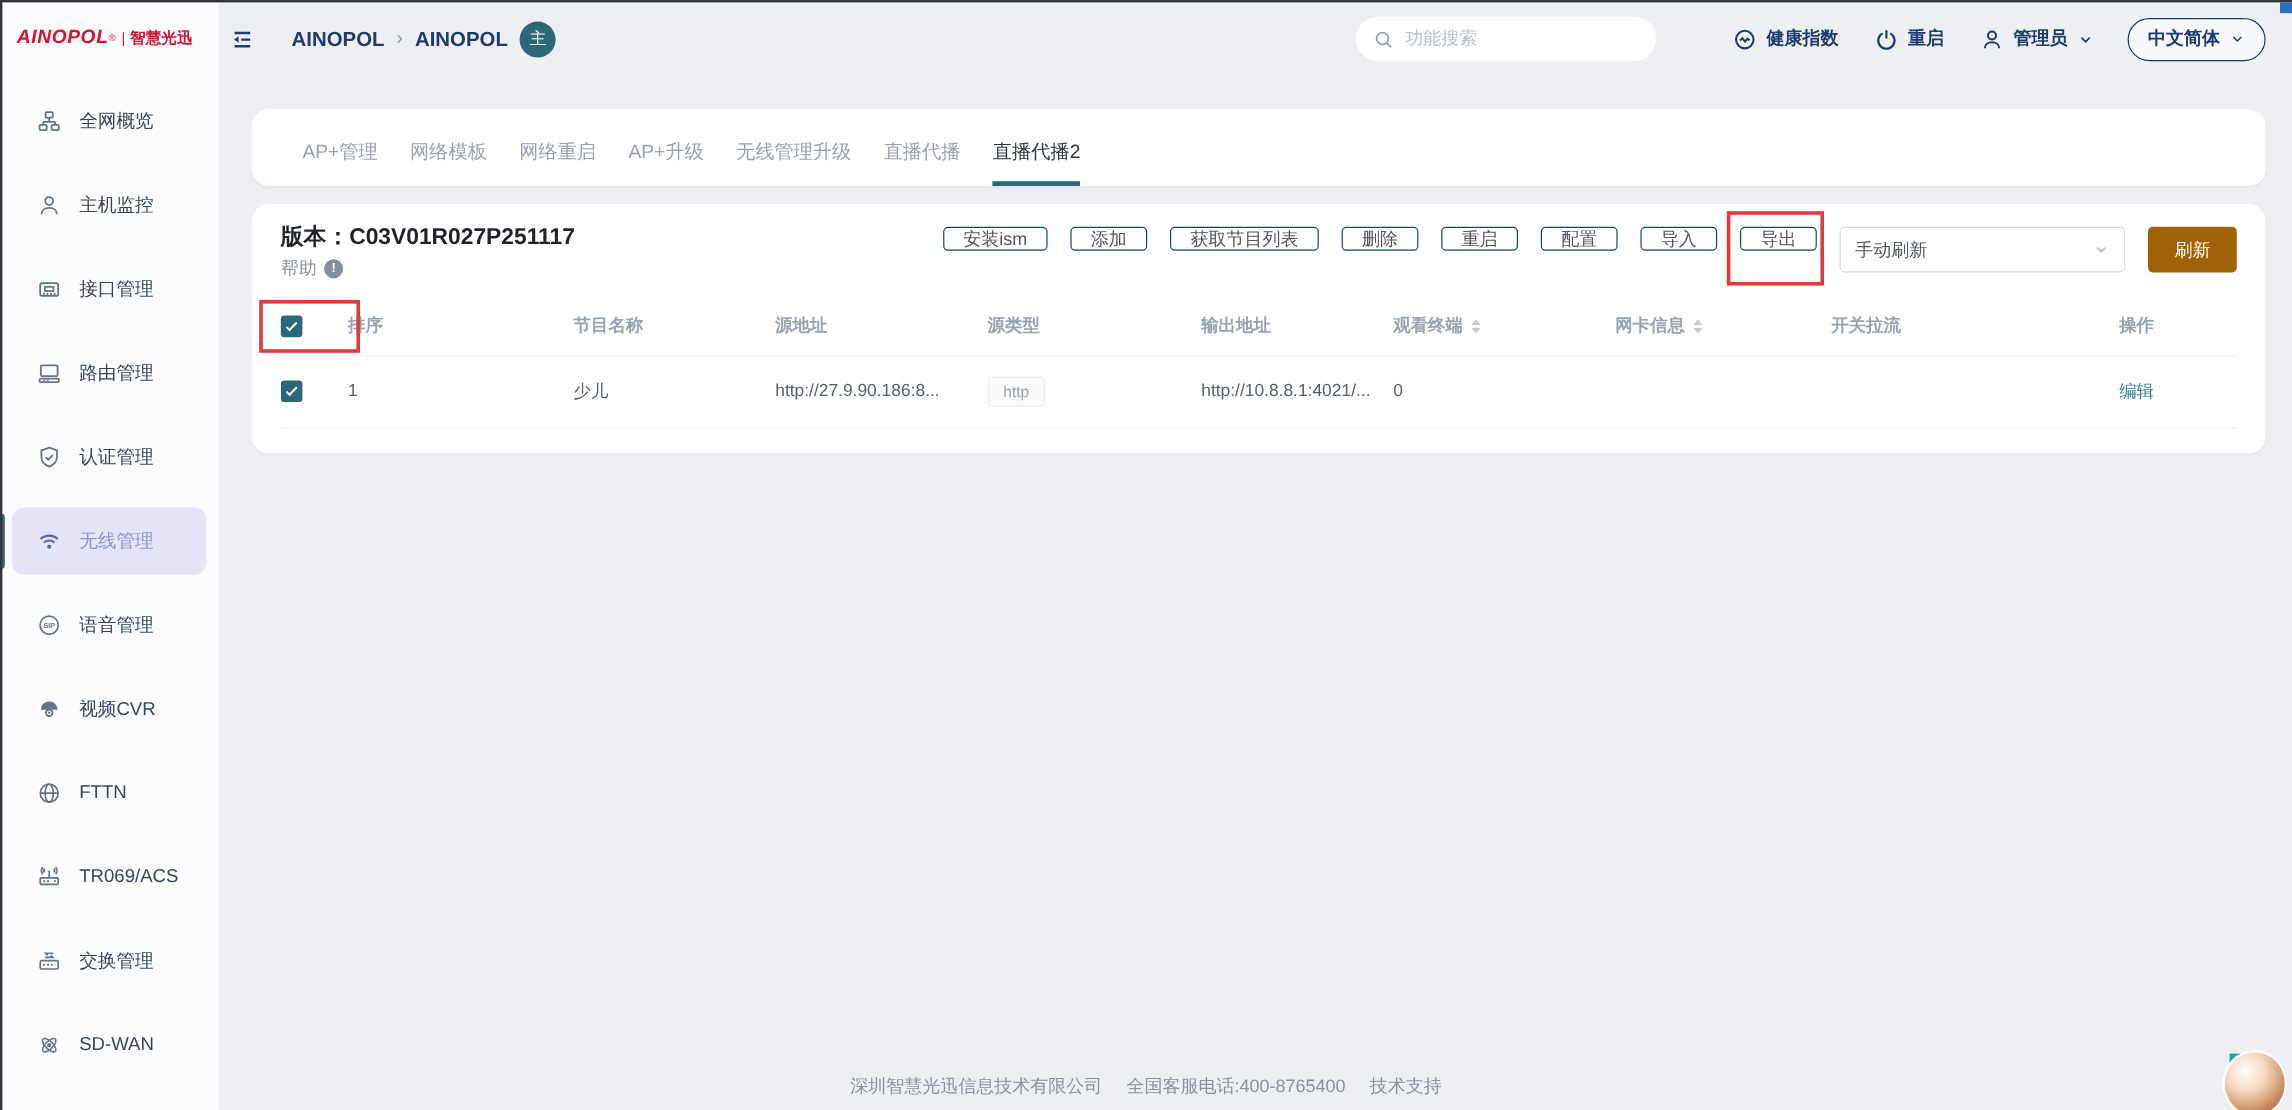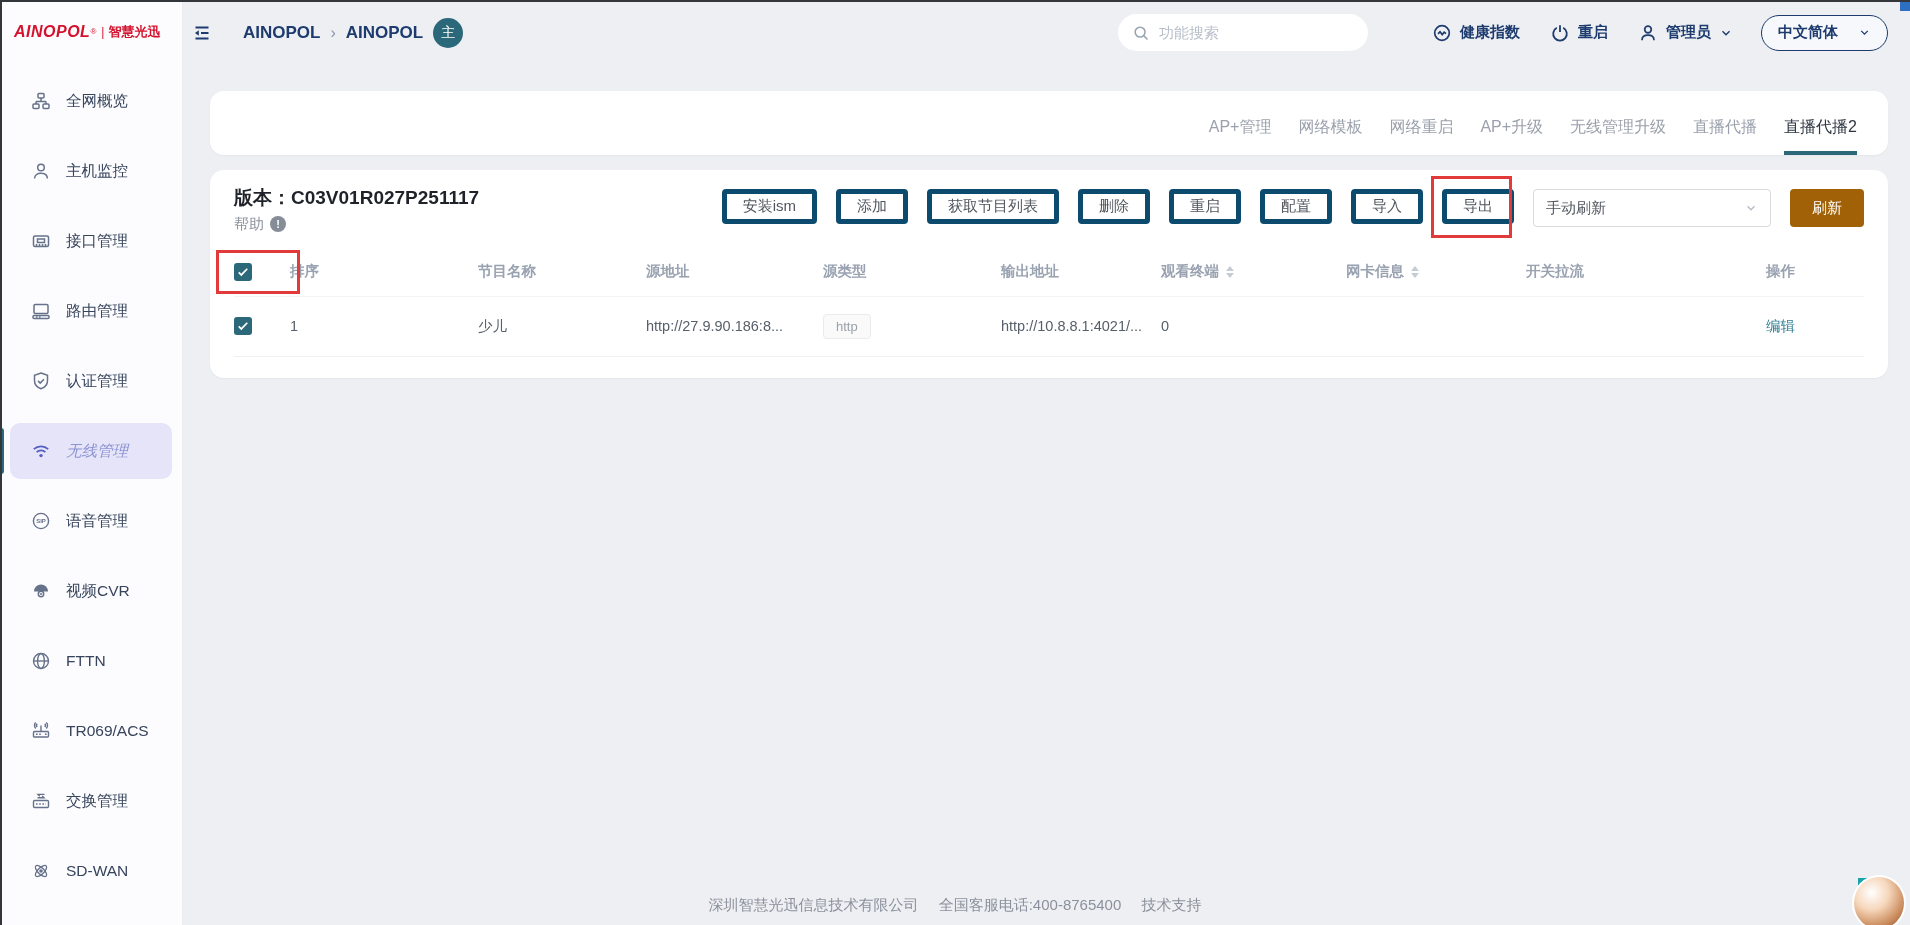--- a/index.html
+++ b/index.html
@@ -26,21 +26,21 @@
   .logo-reg { color:#d4122e; font-size:8px; vertical-align:super; }
   .logo-div { color:#d4122e; font-size:12px; margin:0 4px 0 5px; }
   .logo-sub { color:#d4122e; font-size:13px; font-weight:bold; }
   .side-list { padding-top:10px; }
   .side-item {
     position:relative; height:56px; margin:0 10px 14px 10px; border-radius:10px;
     display:flex; align-items:center; gap:15px; padding-left:21px;
     font-size:15.5px; color:#37445c; cursor:pointer;
   }
   .side-item .icn { color:#66718a; }
-  .side-item.active { background:#e5e4f8; color:#8d94d3;font-style:italic; }
+  .side-item.active { background:#e5e4f8; color:#8d94d3; }
   .side-item.active .icn { color:#565fc4; }
   .side-item.active::before {
     content:""; position:absolute; left:-10px; top:5px; width:4px; height:46px;
     background:#2b6879; border-radius:0 3px 3px 0;
   }
 
   
   .header {
     position:absolute; left:183px; right:0; top:2px; height:61px;
     display:flex; align-items:center; padding:0 22px 0 8px; z-index:5;
@@ -60,51 +60,51 @@
   }
   .search-pill input {
     border:none; outline:none; background:transparent; font-size:15px; width:100%;
     color:#333; font-family:inherit;
   }
   .search-pill input::placeholder { color:#b9bfca; }
   .hdr-action { display:flex; align-items:center; gap:8px; color:#1d3b6e;
     font-size:15px; font-weight:bold; margin-left:30px; cursor:pointer; white-space:nowrap; }
   .lang-pill {
     margin-left:28px; height:36px; padding:0 16px; border:1.5px solid #1d3b6e; border-radius:18px;
-    display:flex; align-items:center; gap:20px; color:#1d3b6e; font-size:15px; font-weight:bold;
+    display:flex; align-items:center; gap:8px; color:#1d3b6e; font-size:15px; font-weight:bold;
     background:#f6f8fb; cursor:pointer; white-space:nowrap;
   }
 
   
   .main { position:absolute; left:183px; top:63px; right:0; bottom:0; }
   .tabs-card {
     position:absolute; left:27px; right:22px; top:28px; height:64px;
     background:#fff; border-radius:14px; box-shadow:0 1px 2px rgba(20,30,60,.04);
-    display:flex; align-items:flex-end; padding:0 4px 0 42px; overflow:hidden;justify-content:flex-end;
+    display:flex; align-items:flex-end; padding:0 20px 0 42px; overflow:hidden;
   }
   .tab { margin-right:27px; padding-bottom:13px; font-size:16px; color:#9ba1ac;
     cursor:pointer; border-bottom:4px solid transparent; white-space:nowrap; }
   .tab.active { color:#2e3642; border-bottom-color:#2b6879; font-weight:500; }
 
   .content-card {
     position:absolute; left:27px; right:22px; top:107px; height:208px;
     background:#fff; border-radius:14px; box-shadow:0 1px 2px rgba(20,30,60,.04);
     padding:16px 24px 0 24px;
   }
   .toolbar { display:flex; justify-content:space-between; align-items:flex-start; }
   .version-line { font-size:19px; color:#1f2329; font-weight:bold; line-height:24px; }
   .version-line .ver-val { font-weight:bold; }
   .help-line { margin-top:4px; display:flex; align-items:center; gap:6px;
     font-size:15px; color:#8d949e; line-height:20px; }
   .info-dot { width:16px; height:16px; border-radius:50%; background:#878d97; color:#fff;
     font-size:11px; font-weight:bold; display:flex; align-items:center; justify-content:center; }
 
   .btn-row { display:flex; align-items:flex-start; gap:19px; padding-top:3px; }
   .btn {
-    height:35px; padding:0 16px; background:#fff; border:5px solid #0c4a6e; border-radius:4px;
+    height:20px; padding:0 16px; background:#fff; border:1px solid #0c4a6e; border-radius:4px;
     font-size:15px; color:#51565e; display:flex; align-items:center; justify-content:center;
     cursor:pointer; white-space:nowrap; font-family:inherit;
   }
   .export-wrap { position:relative; }
   .annotation { position:absolute; border:3px solid #e23a3a; pointer-events:none; z-index:20; }
   .anno-export { left:-11px; top:-13px; width:81px; height:62px; }
   .select-box {
     width:238px; height:38px; border:1px solid #d8dade; border-radius:4px; background:#fff;
     display:flex; align-items:center; justify-content:space-between; padding:0 12px;
     font-size:15px; color:#51565e; cursor:pointer;gap:14px;

